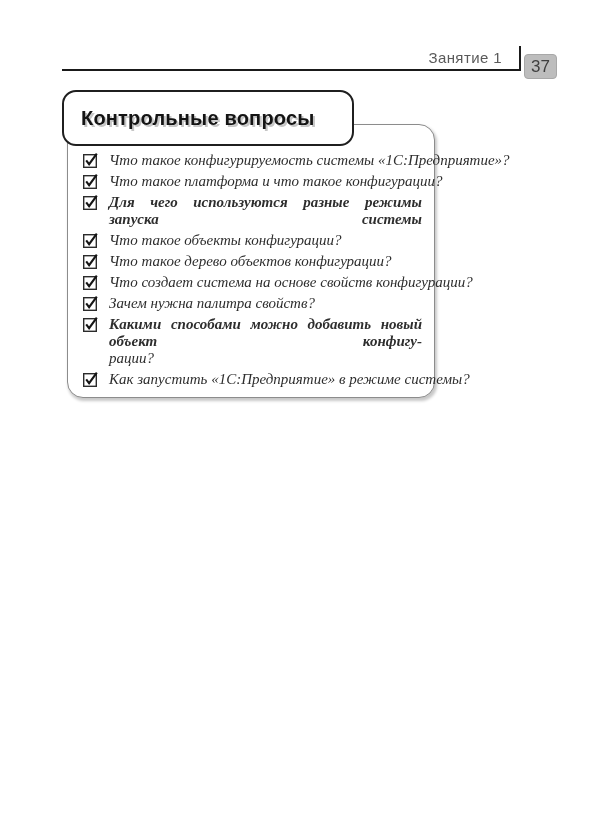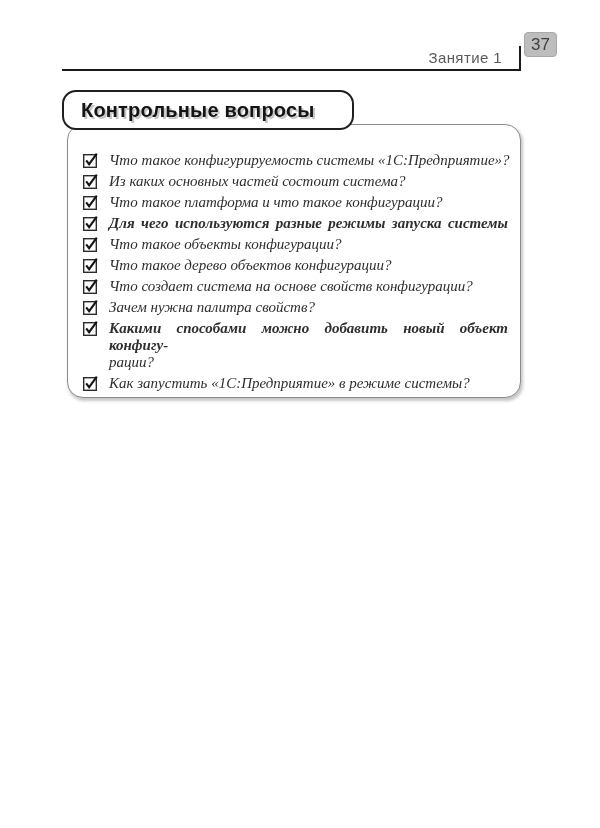--- a/index.html
+++ b/index.html
@@ -36,41 +36,41 @@
     position: absolute;
     left: 519px;
     top: 46px;
     width: 2px;
     height: 25px;
     background: #1a1a1a;
   }
   .page-badge {
     position: absolute;
     left: 524px;
-    top: 32px;
+    top: 54px;
     width: 33px;
     height: 25px;
     background: #bdbdbd;
     border: 1px solid #a8a8a8;
     border-radius: 4px;
     box-sizing: border-box;
     display: flex;
     align-items: center;
     justify-content: center;
     font-size: 17px;
     color: #3f3f3f;
   }
 
   
   .title-box {
     position: absolute;
     left: 62px;
     top: 90px;
     width: 292px;
-    height: 40px;
+    height: 56px;
     background: #ffffff;
     border: 2px solid #1f1f1f;
     border-radius: 14px;
     box-sizing: border-box;
     z-index: 2;
     display: flex;
     align-items: center;
     padding-left: 17px;
   }
   .title-box .title-text {
@@ -79,21 +79,21 @@
     letter-spacing: 0.2px;
     color: #141414;
     text-shadow: 2px 2px 0 #c6c6c6;
   }
 
   
   .content-box {
     position: absolute;
     left: 67px;
     top: 124px;
-    width: 454px;
+    width: 368px;
     height: 274px;
     background: #ffffff;
     border: 1.5px solid #8c8c8c;
     border-radius: 16px;
     box-sizing: border-box;
     box-shadow: 1.5px 2.5px 3px rgba(0,0,0,0.22);
     z-index: 1;
     padding: 27px 12px 0 15px;
   }
   .q-row {
@@ -150,31 +150,20 @@
         <svg width="15" height="15" viewBox="0 0 15 15">
             <rect x="0.7" y="1.7" width="12.6" height="12.6" fill="#ffffff" stroke="#2b2b2b" stroke-width="1.4"></rect>
             <path d="M3.2 7.4 L6.1 11.2 L13.8 0.6" fill="none" stroke="#151515" stroke-width="2.1"></path>
           </svg>
       </span>
       <div class="q-text">
           <div class="q-line">Что такое конфигурируемость системы «1С:Предприятие»?</div>
         </div>
     </div>
 
-    <div class="q-row">
-      <span class="q-check">
-        <svg width="15" height="15" viewBox="0 0 15 15">
-            <rect x="0.7" y="1.7" width="12.6" height="12.6" fill="#ffffff" stroke="#2b2b2b" stroke-width="1.4"></rect>
-            <path d="M3.2 7.4 L6.1 11.2 L13.8 0.6" fill="none" stroke="#151515" stroke-width="2.1"></path>
-          </svg>
-      </span>
-      <div class="q-text">
-          <div class="q-line">Из каких основных частей состоит система?</div>
-        </div>
-    </div>
 
     <div class="q-row">
       <span class="q-check">
         <svg width="15" height="15" viewBox="0 0 15 15">
             <rect x="0.7" y="1.7" width="12.6" height="12.6" fill="#ffffff" stroke="#2b2b2b" stroke-width="1.4"></rect>
             <path d="M3.2 7.4 L6.1 11.2 L13.8 0.6" fill="none" stroke="#151515" stroke-width="2.1"></path>
           </svg>
       </span>
       <div class="q-text">
           <div class="q-line">Что такое платформа и что такое конфигурации?</div>

